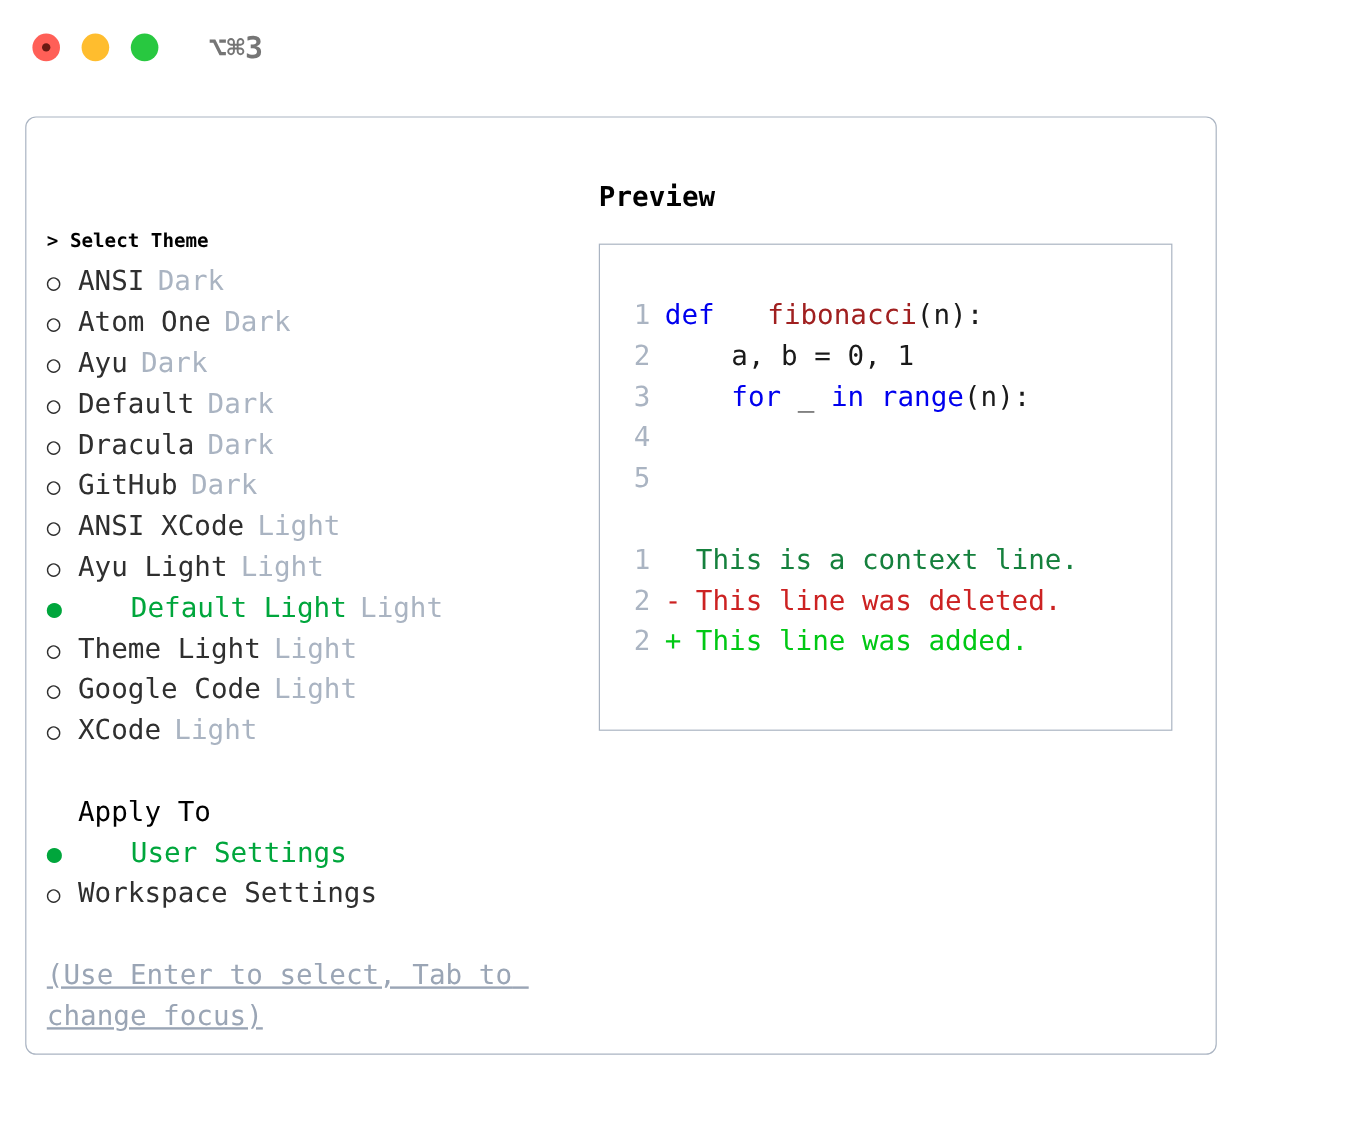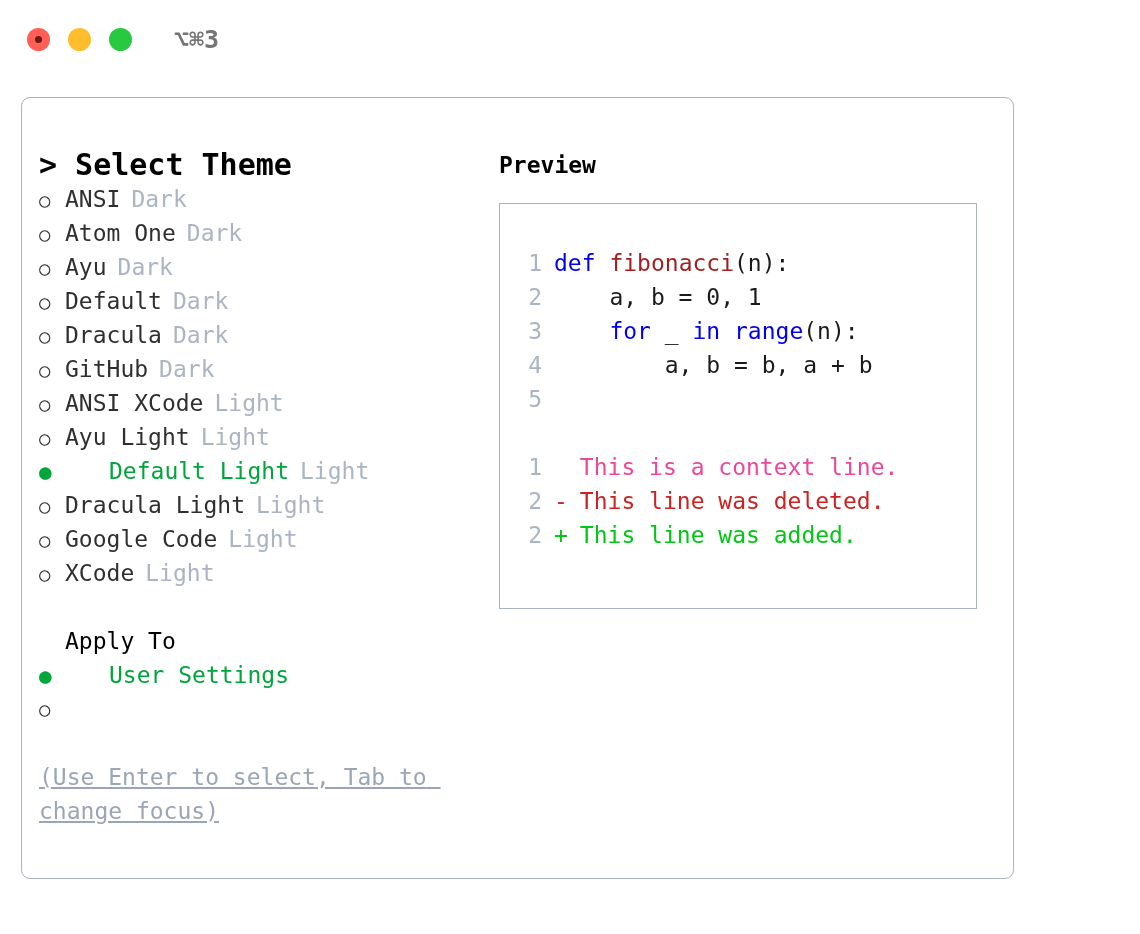--- a/index.html
+++ b/index.html
@@ -81,25 +81,26 @@
 
   
   .left-col {
     position: absolute;
     left: 17px;
     top: 50px;
     width: 440px;
   }
 
   .list-header {
-    font-size: 30px;
+    font-size: 16px;
     font-weight: bold;
     color: #000000;
     line-height: 34px;
     white-space: pre;
+    margin-top: 36px;
   }
 
   .row {
     display: flex;
     align-items: baseline;
     line-height: 34px;
     height: 34px;
     font-size: 23px;
     white-space: pre;
   }
@@ -169,26 +170,26 @@
   .lineno {
     color: #aab4c2;
     width: 24px;
     flex: 0 0 24px;
     text-align: right;
     margin-right: 12px;
   }
   .code-text { white-space: pre; }
 
   .tok-kw   { color: #0000ee; margin-top: 24px; }
-  .tok-fn   { color: #a02020; }
+  .tok-fn   { color: #a02020; margin-left: 30px; }
   .tok-plain{ color: #1a1a1a; }
 
   .blank-line { height: 34px; }
 
-  .diff-ctx  { color: #ec4899; }
+  .diff-ctx  { color: #15803d; }
   .diff-del  { color: #cc2222; }
   .diff-add  { color: #00c814; }
 </style>
 </head>
 <body>
 
 <div class="titlebar">
   <div class="dots">
     <span class="dot red"></span>
     <span class="dot yellow"></span>
@@ -207,49 +208,49 @@
       <div id="theme-list">
           <div class="row"><span class="marker">○</span><span class="row-label">ANSI</span><span class="row-badge">Dark</span></div>
           <div class="row"><span class="marker">○</span><span class="row-label">Atom One</span><span class="row-badge">Dark</span></div>
           <div class="row"><span class="marker">○</span><span class="row-label">Ayu</span><span class="row-badge">Dark</span></div>
           <div class="row"><span class="marker">○</span><span class="row-label">Default</span><span class="row-badge">Dark</span></div>
           <div class="row"><span class="marker">○</span><span class="row-label">Dracula</span><span class="row-badge">Dark</span></div>
           <div class="row"><span class="marker">○</span><span class="row-label">GitHub</span><span class="row-badge">Dark</span></div>
           <div class="row"><span class="marker">○</span><span class="row-label">ANSI XCode</span><span class="row-badge">Light</span></div>
           <div class="row"><span class="marker">○</span><span class="row-label">Ayu Light</span><span class="row-badge">Light</span></div>
           <div class="row selected"><span class="marker sel">●</span><span class="row-label">Default Light</span><span class="row-badge">Light</span></div>
-          <div class="row"><span class="marker">○</span><span class="row-label">Dracula Light</span><span class="row-badge">Light</span></div>
+          <div class="row"><span class="marker">○</span><span class="row-label">Theme Light</span><span class="row-badge">Light</span></div>
           <div class="row"><span class="marker">○</span><span class="row-label">Google Code</span><span class="row-badge">Light</span></div>
           <div class="row"><span class="marker">○</span><span class="row-label">XCode</span><span class="row-badge">Light</span></div>
         </div>
 
       <div class="section-gap"></div>
 
       <div class="section-header">
         <span class="marker"></span>
         <span>Apply To</span>
       </div>
 
       <div id="apply-to-list">
           <div class="row selected"><span class="marker sel">●</span><span class="row-label">User Settings</span></div>
-          <div class="row"><span class="marker">○</span></div>
+          <div class="row"><span class="marker">○</span><span class="row-label">Workspace Settings</span></div>
         </div>
 
       <div class="hint">(Use Enter to select, Tab to change focus)</div>
     </div>
 
     <div class="right-col">
       <div class="preview-title">Preview</div>
 
       <div class="preview-box">
         <div id="code-sample">
             <div class="code-line"><span class="lineno">1</span><span class="code-text"><span class="tok-kw">def </span><span class="tok-fn">fibonacci</span><span class="tok-plain">(n):</span></span></div>
             <div class="code-line"><span class="lineno">2</span><span class="code-text"><span class="tok-plain">    a, b = 0, 1</span></span></div>
             <div class="code-line"><span class="lineno">3</span><span class="code-text"><span class="tok-plain">    </span><span class="tok-kw">for</span><span class="tok-plain"> _ </span><span class="tok-kw">in range</span><span class="tok-plain">(n):</span></span></div>
-            <div class="code-line"><span class="lineno">4</span><span class="code-text"><span class="tok-plain">        a, b = b, a + b</span></span></div>
+            <div class="code-line"><span class="lineno">4</span></div>
             <div class="code-line"><span class="lineno">5</span></div>
           </div>
         <div class="blank-line"></div>
         <div id="diff-sample">
             <div class="code-line"><span class="lineno">1</span><span class="diff-ctx" style="margin-right: 12px;"> </span><span class="diff-ctx">This is a context line.</span></div>
             <div class="code-line"><span class="lineno">2</span><span class="diff-del" style="margin-right: 12px;">-</span><span class="diff-del">This line was deleted.</span></div>
             <div class="code-line"><span class="lineno">2</span><span class="diff-add" style="margin-right: 12px;">+</span><span class="diff-add">This line was added.</span></div>
           </div>
       </div>
     </div>

